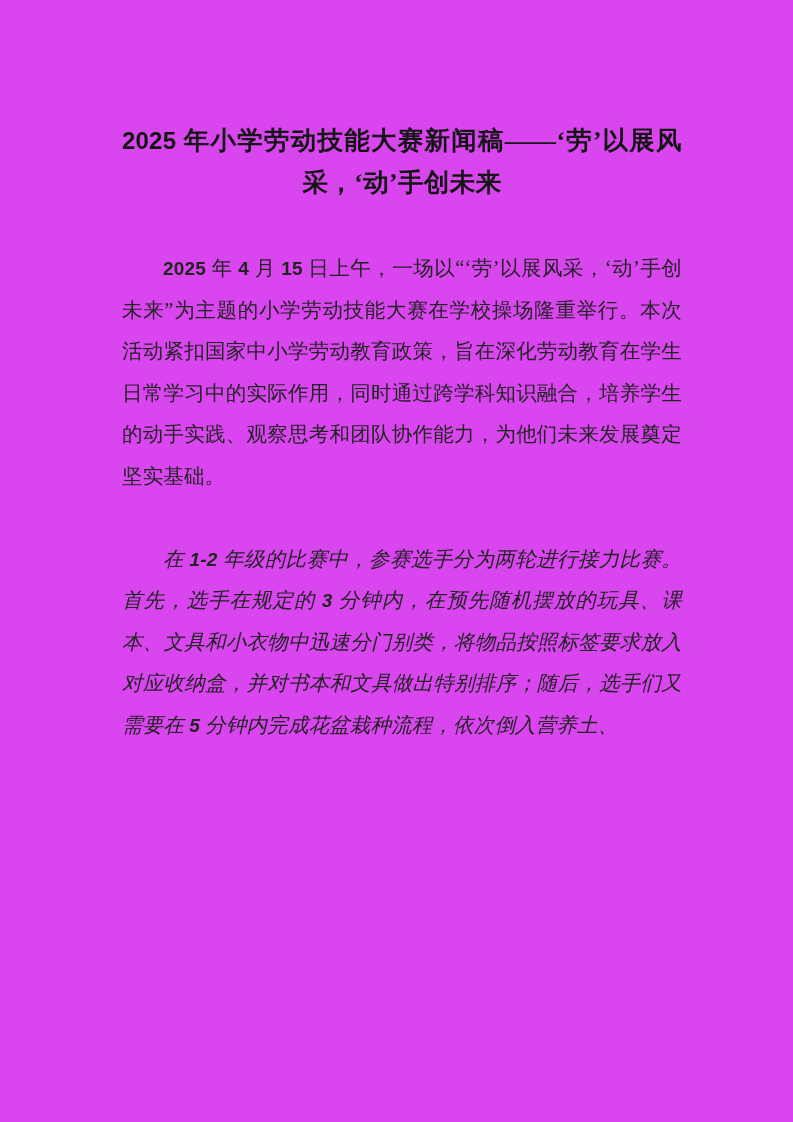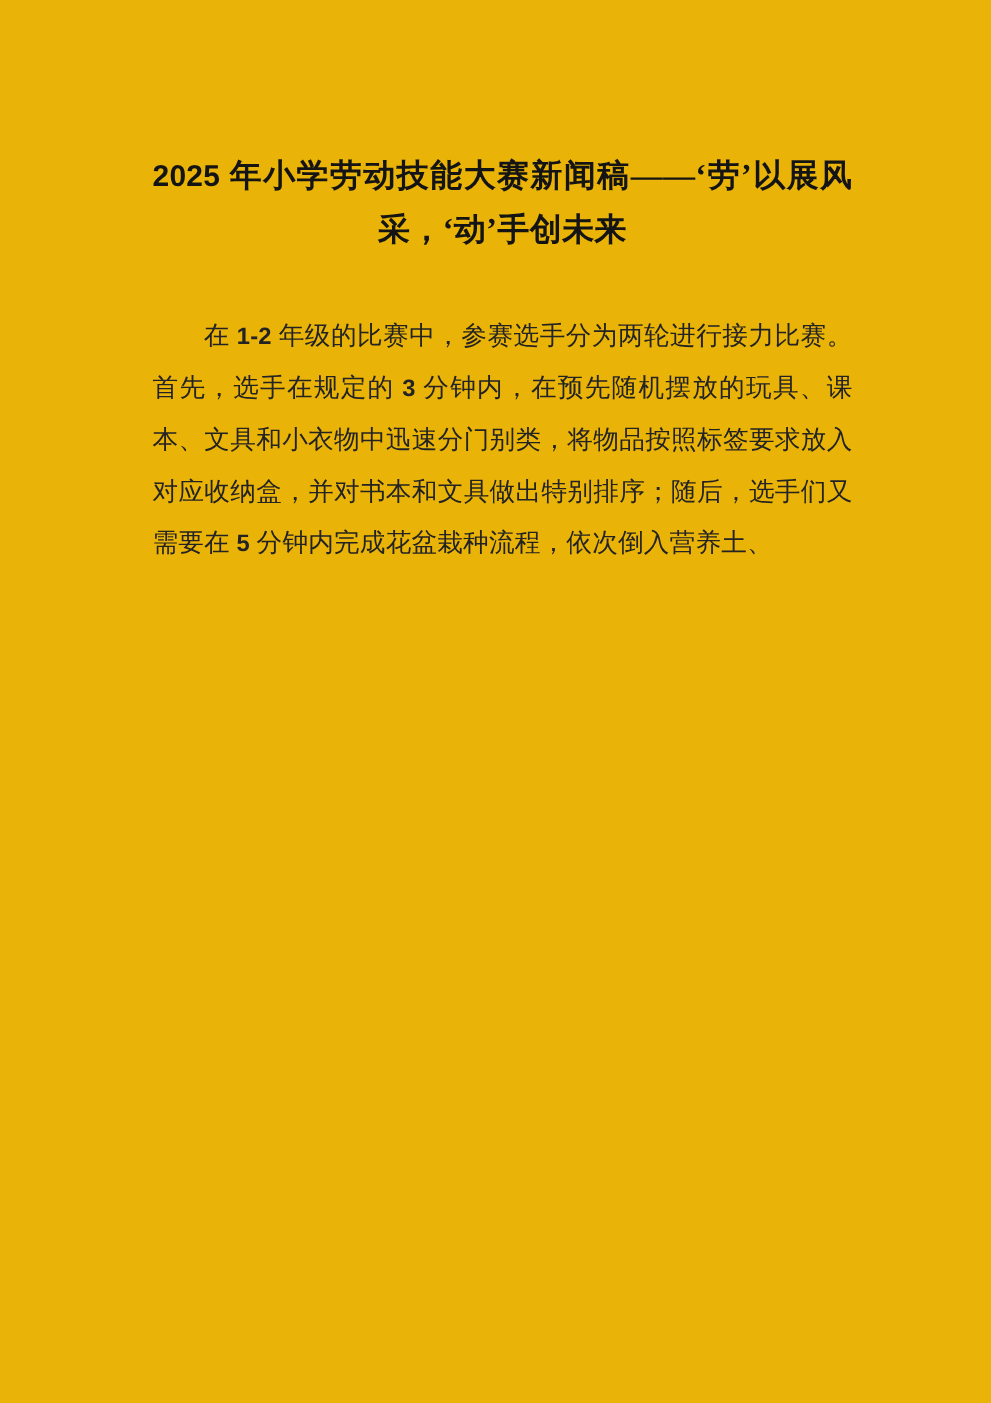--- a/index.html
+++ b/index.html
@@ -13,21 +13,21 @@
     overflow: hidden;
     font-family: "Liberation Serif", "DejaVu Serif", serif;
     color: #1d1d1d;
     -webkit-font-smoothing: antialiased;
   }
 
   .page {
     position: relative;
     width: 793px;
     height: 1122px;
-    background: #eab308;
+    background: #d946ef;
     box-sizing: border-box;
   }
 
   .content {
     position: absolute;
     left: 122px;
     top: 120px;
     width: 560px;
   }
 
@@ -56,20 +56,21 @@
     text-align: justify;
     text-justify: inter-ideograph;
     text-indent: 41px;
     margin: 0 0 41.5px 0;
     letter-spacing: 0.15px;
     color: #232323;
     word-break: break-all;
   }
   p.para:last-child {
     margin-bottom: 0;
+    font-style: italic;
   }
 
   
   .num {
     font-family: "Liberation Sans", "DejaVu Sans", sans-serif;
     font-weight: 700;
     font-size: 19px;
     letter-spacing: 0.2px;
   }
   .doc-title .num {
@@ -79,17 +80,18 @@
 </style>
 </head>
 <body>
 
 <div class="page">
   <div class="content">
 
     <h1 class="doc-title"><span class="num">2025</span><span> 年小学劳动技能大赛新闻稿——‘劳’以展风采，‘动’手创未来</span></h1>
 
     <div class="body-block">
+        <p class="para" id="para-1"><span class="num">2025</span><span> 年 </span><span class="num">4</span><span> 月 </span><span class="num">15</span><span> 日上午，一场以“‘劳’以展风采，‘动’手创未来”为主题的小学劳动技能大赛在学校操场隆重举行。本次活动紧扣国家中小学劳动教育政策，旨在深化劳动教育在学生日常学习中的实际作用，同时通过跨学科知识融合，培养学生的动手实践、观察思考和团队协作能力，为他们未来发展奠定坚实基础。</span></p>
         <p class="para" id="para-3"><span>在 </span><span class="num">1-2</span><span> 年级的比赛中，参赛选手分为两轮进行接力比赛。首先，选手在规定的 </span><span class="num">3</span><span> 分钟内，在预先随机摆放的玩具、课本、文具和小衣物中迅速分门别类，将物品按照标签要求放入对应收纳盒，并对书本和文具做出特别排序；随后，选手们又需要在 </span><span class="num">5</span><span> 分钟内完成花盆栽种流程，依次倒入营养土、</span></p>
       </div>
 
   </div>
 </div>
 
 </body></html>

